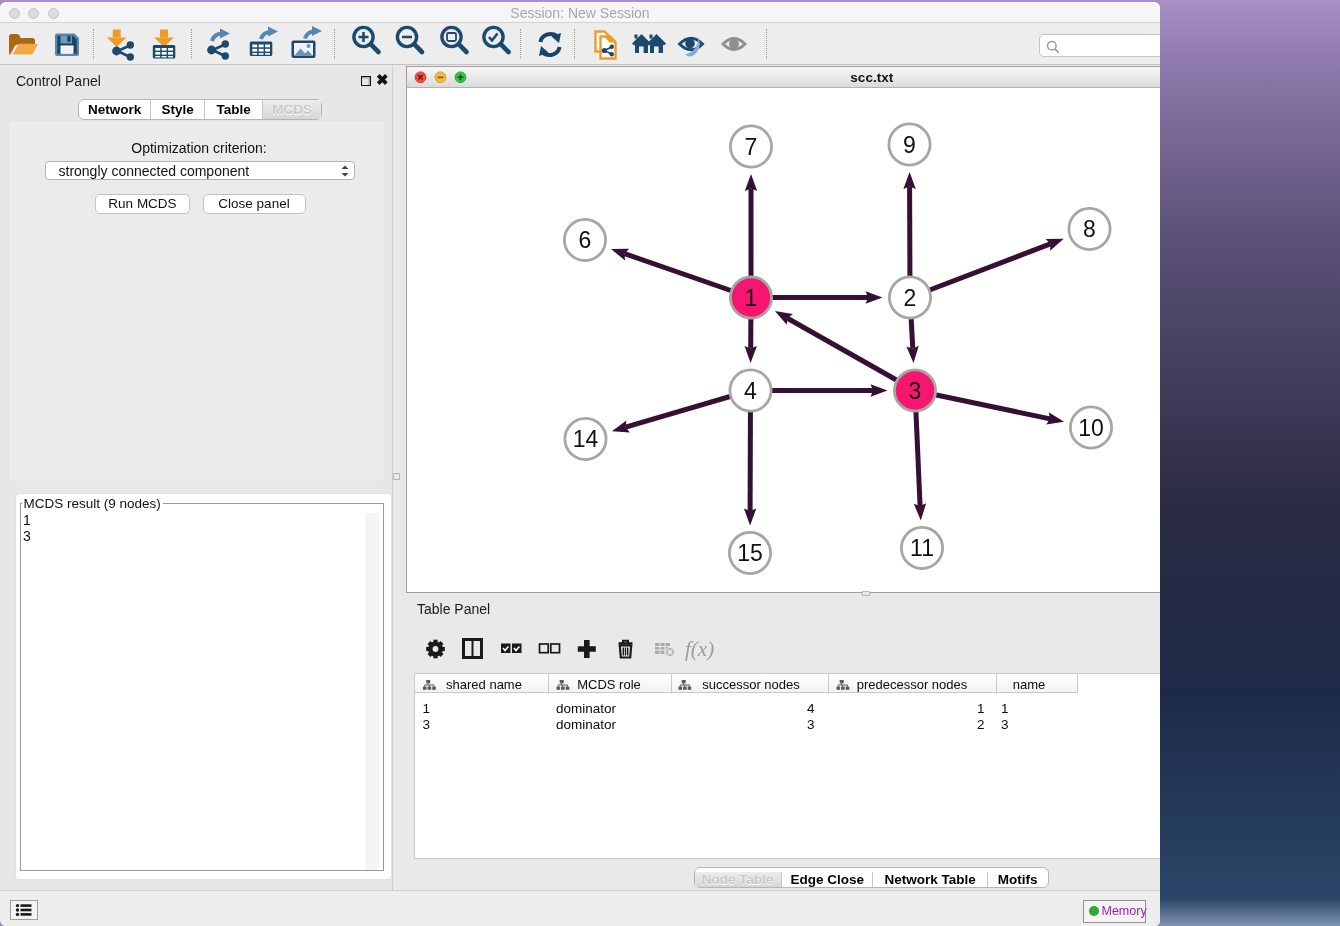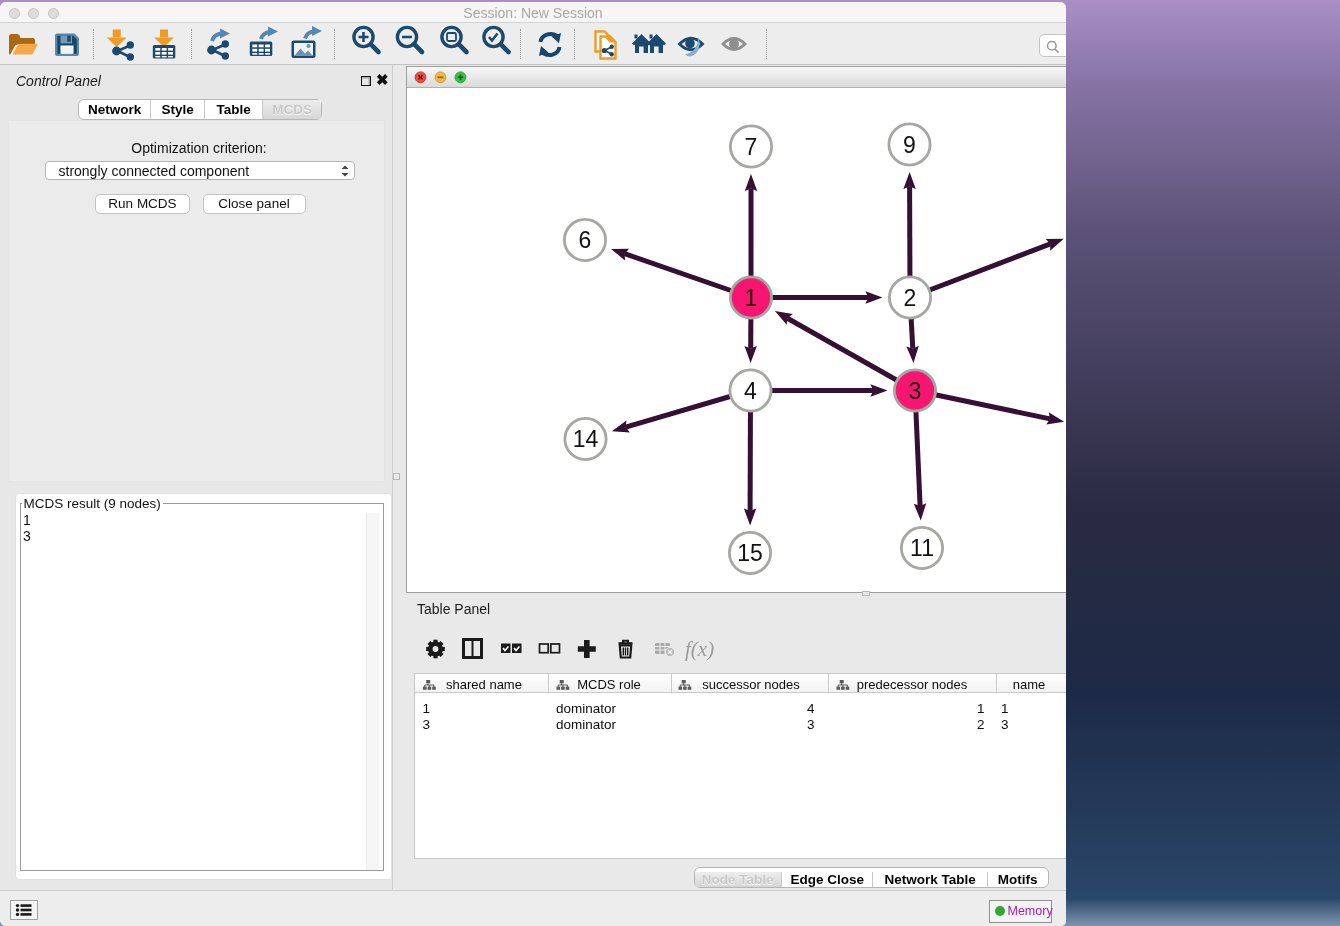--- a/index.html
+++ b/index.html
@@ -2,21 +2,21 @@
 <html><head>
 <meta charset="utf-8">
 <style>
   * { margin:0; padding:0; box-sizing:border-box; }
   html,body { width:1340px; height:926px; overflow:hidden; }
   body {
     font-family:"Liberation Sans", sans-serif;
     background:linear-gradient(180deg,#a98fc4 0%, #8a76a8 8%, #5c5278 25%, #2a2a42 55%, #1d2a47 75%, #2a4668 97%, #7f94b2 100%);
   }
   #app {
-    position:absolute; left:0; top:2px; width:1066px; height:924px;
+    position:absolute; left:0; top:2px; width:1160px; height:924px;
     border-radius:6px 6px 5px 6px; background:#e9e9e9; overflow:hidden;
   }
   
   #titlebar { position:absolute; left:0; top:0; width:100%; height:21px;
     background:#f6f6f6; border-bottom:1px solid #d3d3d3; }
   .tl { position:absolute; top:5.5px; width:11.5px; height:11.5px; border-radius:50%;
     background:#dcdcdc; border:1px solid #c3c3c3; }
   #wtitle { position:absolute; top:3px; left:0; width:100%; text-align:center;
     font-size:14px; color:#a7a7a7; }
   
@@ -24,21 +24,21 @@
     background:#ededed; border-bottom:1px solid #c3c3c3; }
   .sep { position:absolute; top:6px; height:30px; width:0;
     border-left:1px dotted #9a9a9a; }
   #searchbox { position:absolute; left:1039px; top:11px; width:292px; height:23px;
     background:#fff; border:1px solid #c4c4c4; border-radius:5px; }
   
   #main { position:absolute; left:0; top:63px; width:100%; height:825px; background:#e9e9e9; }
   
   #cpanel { position:absolute; left:0; top:0; width:392.5px; height:825px;
     background:#e7e7e7; border-right:1px solid #cfcfcf; }
-  #cpanel-title { position:absolute; left:16px; top:8px; font-size:14px; color:#1c1c1c;font-style:italic; }
+  #cpanel-title { position:absolute; left:16px; top:8px; font-size:14px; color:#1c1c1c; }
   .tabstrip { position:absolute; background:#fff; border:1px solid #b5b5b5; border-radius:6px; display:flex; }
   .tabseg { font-size:13.5px; font-weight:700; color:#000000; text-align:center;
      border-right:1px solid #c9c9c9; display:flex; align-items:center; justify-content:center; }
   .tabseg:last-child { border-right:none; }
   .tabseg.sel { background:linear-gradient(180deg,#ededed,#d6d6d6); color:#c9c9c9;
      text-shadow:0 1px 0 #fff; }
   #cp-tabs { left:78px; top:34px; width:244px; height:21px; }
   #cp-inner { position:absolute; left:8px; top:55px; width:377px; height:362px; background:#ebebeb; border:1px solid #e4e4e4; border-radius:2px; }
   #optlabel { position:absolute; left:0; top:75px; width:398px; text-align:center; font-size:14px; color:#111; }
   #combo { position:absolute; left:44.5px; top:95.5px; width:310px; height:19px;
@@ -282,20 +282,21 @@
     <div id="netwin">
       <div id="nettitle">
         <svg width="70" height="21" viewBox="0 0 70 21" style="position:absolute;left:0;top:0">
 <circle cx="13.5" cy="10.3" r="5.4" fill="#ee4f43" stroke="#c63a30" stroke-width="1"></circle>
 <path d="M11.3 8.1 l4.4 4.4 M15.7 8.1 l-4.4 4.4" stroke="#7c120a" stroke-width="1.5"></path>
 <circle cx="33.5" cy="10.3" r="5.4" fill="#f5b943" stroke="#d29a2b" stroke-width="1"></circle>
 <path d="M30.6 10.3 h5.8" stroke="#90600a" stroke-width="1.7"></path>
 <circle cx="53.5" cy="10.3" r="5.4" fill="#37c248" stroke="#27a335" stroke-width="1"></circle>
 <path d="M50.6 10.3 h5.8 M53.5 7.4 v5.8" stroke="#0a590f" stroke-width="1.6"></path>
 </svg>
+        <div class="t">scc.txt</div>
       </div>
       <div id="graph">
           <svg id="gsvg" width="932" height="503" style="position:absolute;left:0.5px;top:21.5px">
             <line x1="344.0" y1="209.5" x2="344.0" y2="100.4" stroke="#351034" stroke-width="5.0"></line>
             <polygon points="344.0,86.0 350.2,103.0 344.0,100.4 337.8,103.0" fill="#351034"></polygon>
             <line x1="344.0" y1="209.5" x2="217.6" y2="165.7" stroke="#351034" stroke-width="5.0"></line>
             <polygon points="204.0,161.0 222.1,160.7 217.6,165.7 218.0,172.4" fill="#351034"></polygon>
             <line x1="344.0" y1="209.5" x2="461.1" y2="209.5" stroke="#351034" stroke-width="5.0"></line>
             <polygon points="475.5,209.5 458.5,215.7 461.1,209.5 458.5,203.3" fill="#351034"></polygon>
             <line x1="344.0" y1="209.5" x2="343.7" y2="260.6" stroke="#351034" stroke-width="5.0"></line>

